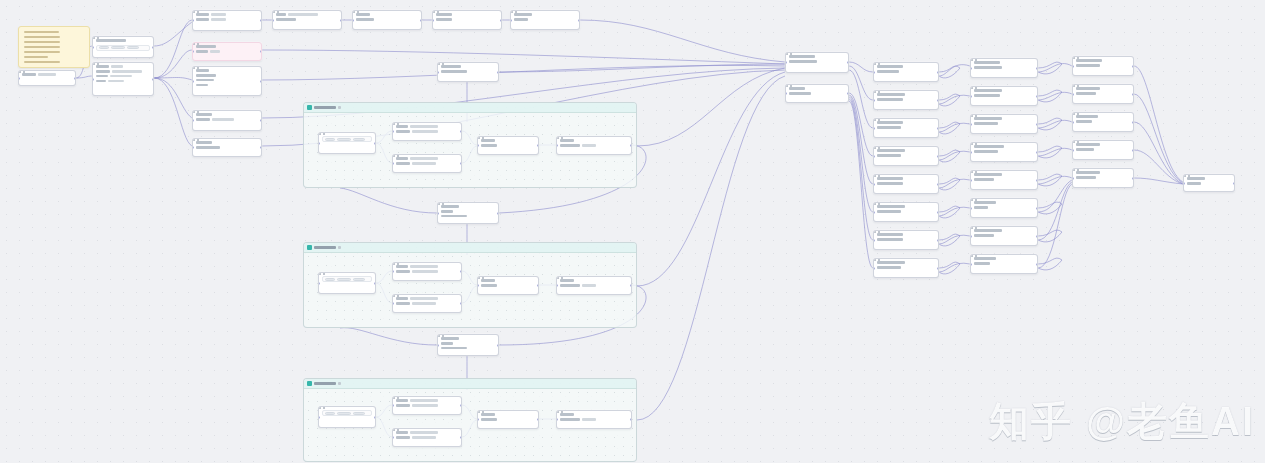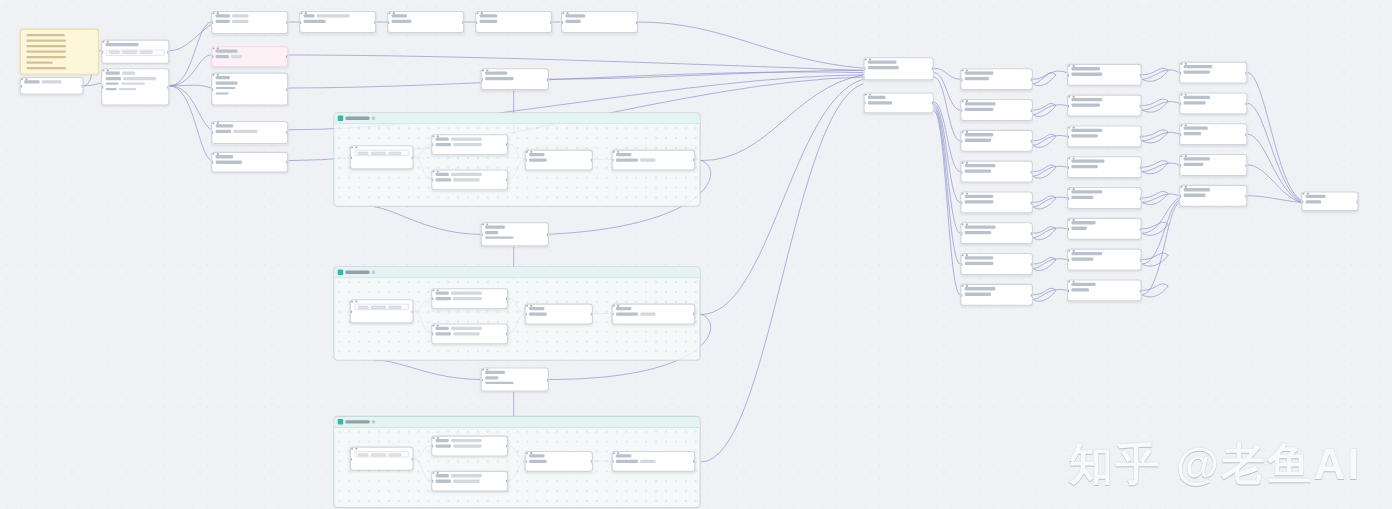--- a/index.html
+++ b/index.html
@@ -80,21 +80,21 @@
     border:1px solid #ecdfa8;
     border-radius:3px;
     padding:4px 5px;
     display:flex; flex-direction:column; gap:2.6px;
     box-shadow:0 1px 2px rgba(60,50,20,.07);
   }
   .note-line { height:2.4px; background:#c9b98a; border-radius:1px; opacity:.85; }
 
   
   #watermark {
-    position:absolute; right:27px; bottom:14px;
+    position:absolute; right:10px; bottom:14px;
     font-size:40px; font-weight:700; letter-spacing:2px;
     color:rgba(255,255,255,.92);
     text-shadow:0 1px 0 rgba(150,158,172,.55), 0 0 1px rgba(140,148,165,.5);
     user-select:none; white-space:nowrap;
   }
 </style>
 </head>
 <body>
 
 <div id="canvas">

